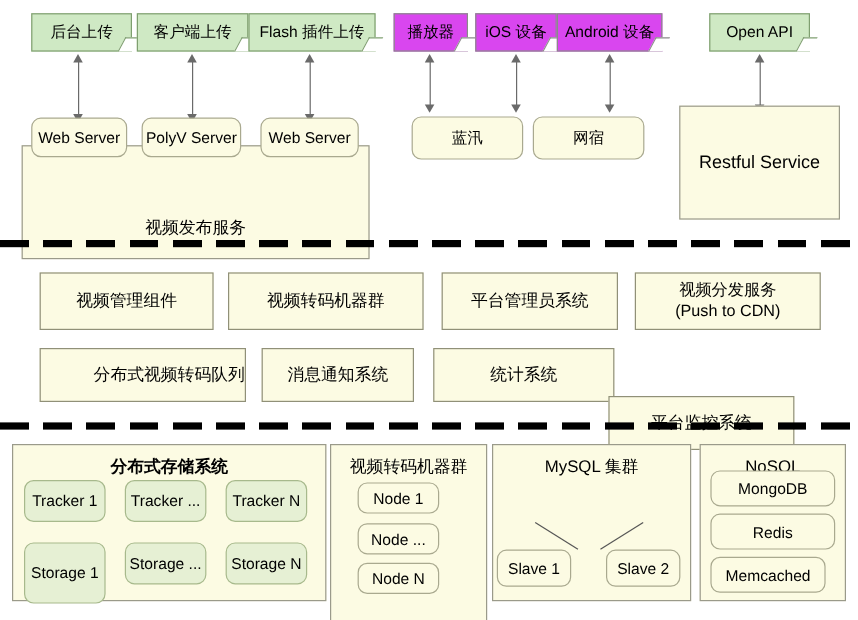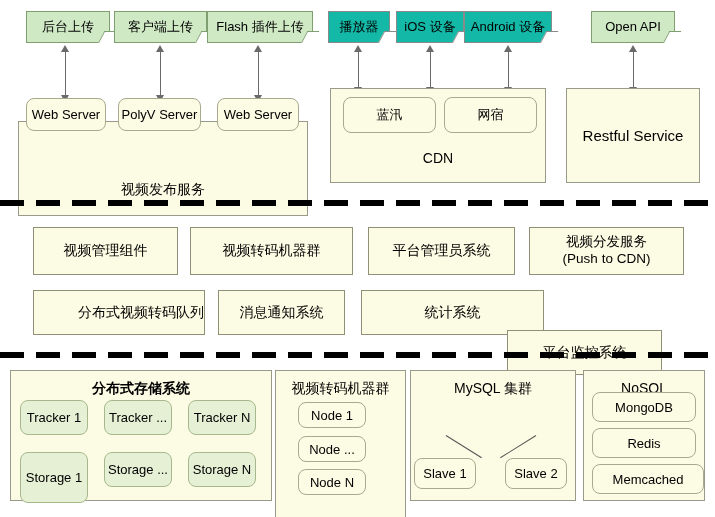--- a/index.html
+++ b/index.html
@@ -26,21 +26,21 @@
     border: 1px solid #888888;
     display: flex;
     align-items: center;
     justify-content: center;
     text-align: center;
     font-size: 13px;
     line-height: 1.1;
     white-space: nowrap;
   }
   .note.green { background: #cfe9c4; border-color: #7f9f70; }
-  .note.grey  { background: #14b8a6; border-color: #8a8a8a; }
+  .note.grey  { background: #d946ef; border-color: #8a8a8a; }
   .note .fold {
     position: absolute;
     right: -1px;
     bottom: -1px;
     width: 11px;
     height: 11px;
     background: #ffffff;
     border-left: 1px solid #8a8a8a;
     border-top: 1px solid #8a8a8a;
     transform: skewX(-28deg);
@@ -203,23 +203,20 @@
   <div class="abs rnode" style="left:26px; top:98px; width:80px; height:33px;">
     <span>Web Server</span>
   </div>
   <div class="abs rnode" style="left:118px; top:98px; width:83px; height:33px;">
     <span>PolyV Server</span>
   </div>
   <div class="abs rnode" style="left:217px; top:98px; width:82px; height:33px;">
     <span>Web Server</span>
   </div>
 
-  <div class="abs group" style="left:330px; top:88px; width:216px; height:95px;">
-    <div class="group-title" style="bottom:16px;">CDN</div>
-  </div>
   <div class="abs rnode" style="left:343px; top:97px; width:93px; height:36px;">
     <span>蓝汛</span>
   </div>
   <div class="abs rnode" style="left:444px; top:97px; width:93px; height:36px;">
     <span>网宿</span>
   </div>
 
   <div class="abs group" style="left:566px; top:88px; width:134px; height:95px; display:flex; align-items:center; justify-content:center;">
     <span style="font-size:15px;">Restful Service</span>
   </div>
@@ -239,21 +236,21 @@
     <span>视频分发服务
 (Push to CDN)</span>
   </div>
 
   <div class="abs sbox" style="left:33px; top:290px; width:172px; height:45px;justify-content:flex-end;">
     <span>分布式视频转码队列</span>
   </div>
   <div class="abs sbox" style="left:218px; top:290px; width:127px; height:45px;">
     <span>消息通知系统</span>
   </div>
-  <div class="abs sbox" style="left:361px; top:290px; width:183px; height:45px;">
+  <div class="abs sbox" style="left:361px; top:290px; width:151px; height:45px;">
     <span>统计系统</span>
   </div>
   <div class="abs sbox" style="left:507px; top:290px; width:155px; height:45px;margin-top:40px;">
     <span>平台监控系统</span>
   </div>
 
   <div class="sep" style="top:352px;"></div>
 
   <div class="abs group" style="left:10px; top:370px; width:262px; height:131px;">
     <div class="group-title cn" style="top:9px; font-weight:bold;">分布式存储系统</div>
@@ -305,17 +302,17 @@
 
   <div class="abs group" style="left:583px; top:370px; width:122px; height:131px;">
     <div class="group-title" style="top:9px;">NoSQL</div>
   </div>
   <div class="abs rnode" style="left:592px; top:392px; width:104px; height:30px;">
     <span>MongoDB</span>
   </div>
   <div class="abs rnode" style="left:592px; top:428px; width:104px; height:30px;">
     <span>Redis</span>
   </div>
-  <div class="abs rnode" style="left:592px; top:464px; width:112px; height:30px;">
+  <div class="abs rnode" style="left:592px; top:464px; width:96px; height:30px;">
     <span>Memcached</span>
   </div>
 
 </div>
 
 </body></html>

